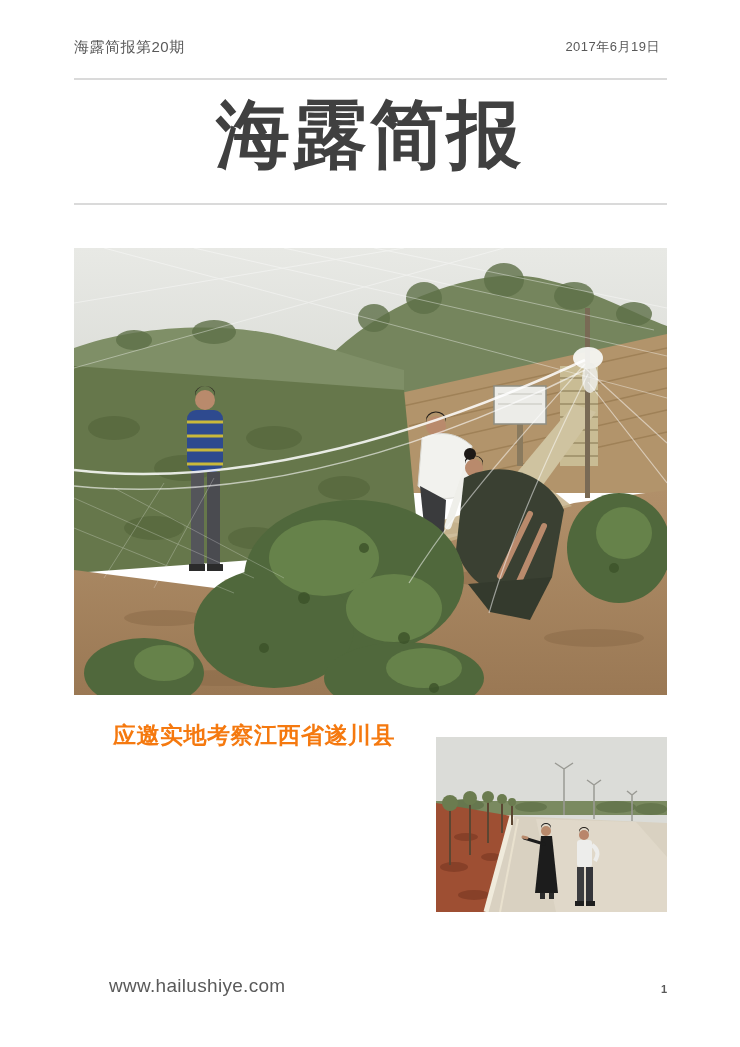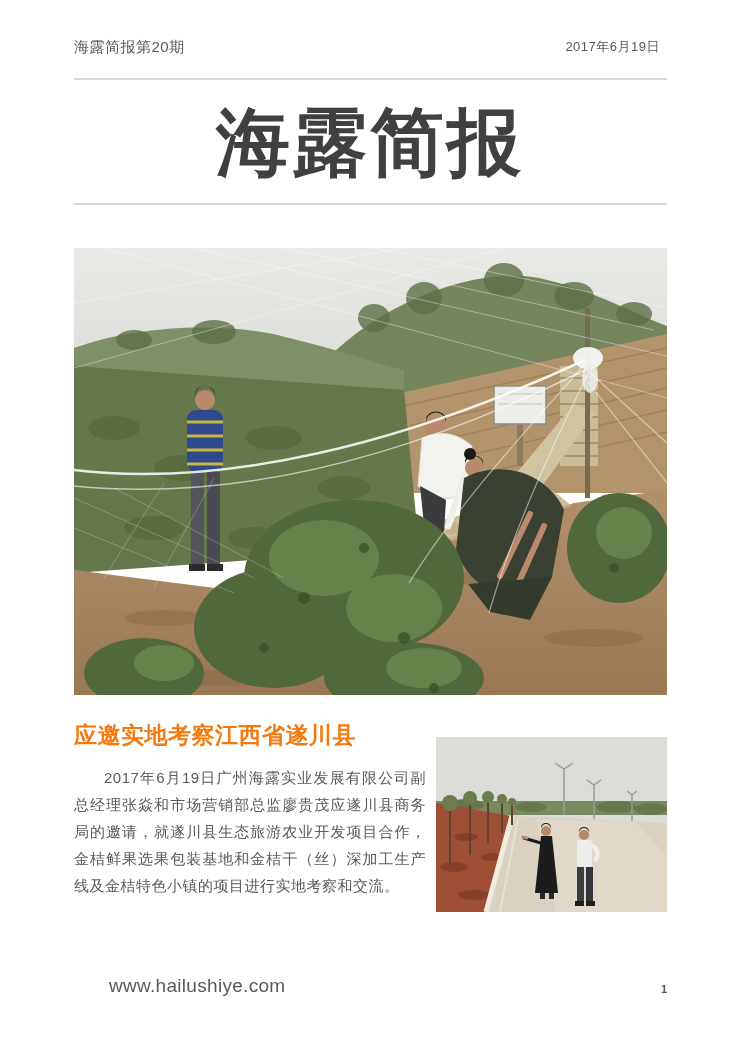--- a/index.html
+++ b/index.html
@@ -16,29 +16,29 @@
   .hdr-right{right:80px;top:38px;font-size:13px;color:#595959;letter-spacing:.5px;}
   .rule{left:74px;right:73px;height:2px;background:#DADADA;}
   .rule1{top:78px;}
   .rule2{top:203px;}
   .doc-title{
     left:0;right:0;top:94px;
     text-align:center;
     font-size:74px;line-height:1.1;
     font-weight:800;color:#404040;
     letter-spacing:3px;
-    margin-top:8px;
   }
   .main-photo{left:74px;top:248px;width:593px;height:447px;}
   .side-photo{left:436px;top:737px;width:231px;height:175px;}
   .main-photo svg,.side-photo svg{display:block;width:100%;height:100%;}
   .article-heading{
     left:74px;top:720px;width:360px;
     font-size:23px;font-weight:700;color:#F5790F;
     letter-spacing:.5px;
+    text-align:center;
   }
   .article-body{
     left:74px;top:764px;width:352px;
     font-size:15px;line-height:27px;color:#595959;
     text-align:justify;text-indent:2em;
     letter-spacing:.5px;
   }
   .footer-url{left:74px;top:975px;font-size:19px;color:#5a5a5a;letter-spacing:.3px;margin-left:35px;}
   .footer-page{right:73px;top:983px;font-size:11px;font-weight:700;color:#595959;}
 </style>
@@ -213,21 +213,20 @@
             <path d="M0,280 L160,345"></path>
             <path d="M40,240 L210,330"></path>
           <path d="M90,235 L30,330"></path>
             <path d="M140,230 L80,340"></path>
         </g>
       </g>
     </svg>
   </div>
 
   <div class="abs article-heading">应邀实地考察江西省遂川县</div>
-  <div class="abs article-body">2017年6月19日广州海露实业发展有限公司副总经理张焱和市场营销部总监廖贵茂应遂川县商务局的邀请，就遂川县生态旅游农业开发项目合作，金桔鲜果选果包装基地和金桔干（丝）深加工生产线及金桔特色小镇的项目进行实地考察和交流。</div>
 
   <div class="abs side-photo">
     <svg viewBox="0 0 231 175" preserveAspectRatio="none">
       <rect x="0" y="0" width="231" height="90" fill="#DBDCD8"></rect>
       <rect x="0" y="64" width="231" height="14" fill="#7A8A60"></rect>
       <g fill="#66774E">
         <ellipse cx="180" cy="70" rx="20" ry="6"></ellipse>
           <ellipse cx="215" cy="72" rx="16" ry="6"></ellipse>
         <ellipse cx="30" cy="68" rx="18" ry="6"></ellipse>
           <ellipse cx="95" cy="70" rx="16" ry="5"></ellipse>

